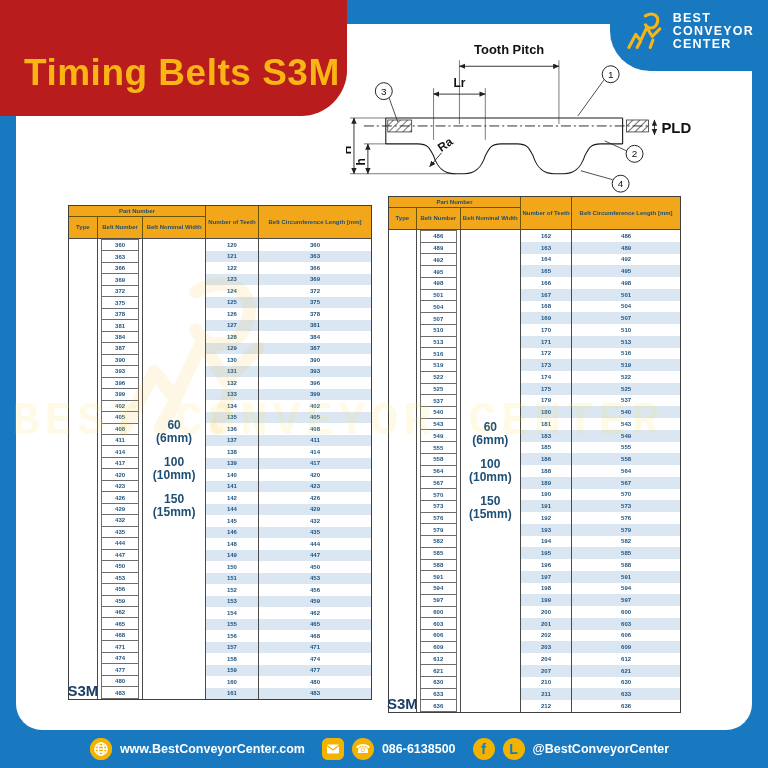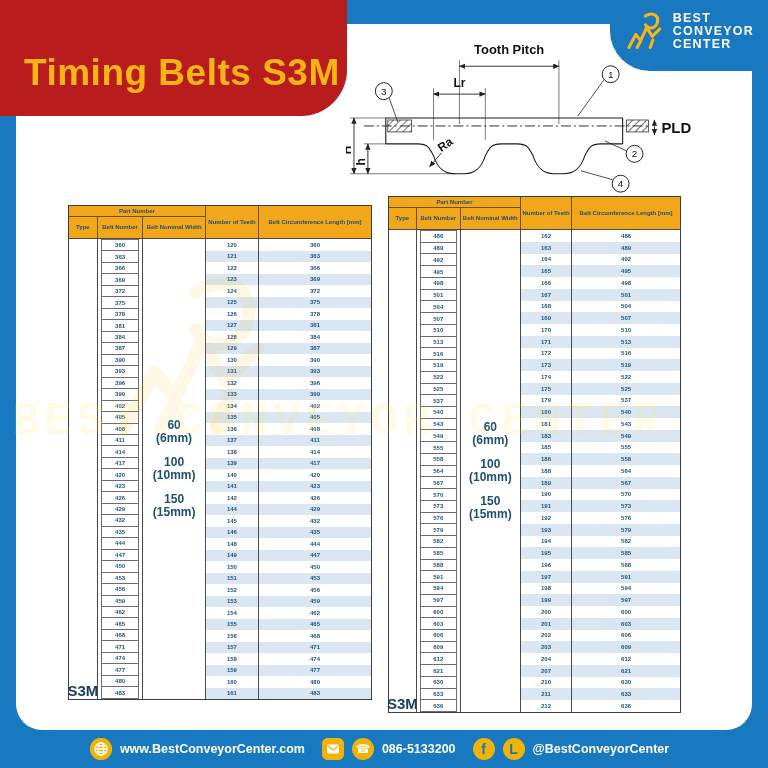--- a/index.html
+++ b/index.html
@@ -492,21 +492,21 @@
     <span class="f-circle sq">
       <svg width="22" height="22" viewBox="0 0 22 22">
         <rect width="22" height="22" rx="6" fill="#F2B200"></rect>
         <rect x="5" y="6.5" width="12" height="9" rx="1" fill="#ffffff"></rect>
         <path d="M5 7.5l6 4.5 6-4.5" stroke="#F2B200" stroke-width="1.2" fill="none"></path>
       </svg>
     </span>
     <span class="f-circle">
         <span class="f-glyph-white">☎</span>
       </span>
-    <span class="f-text">086-5133200</span>
+    <span class="f-text">086-6138500</span>
     <span class="f-circle">
         <span class="f-glyph-blue">f</span>
       </span>
     <span class="f-circle">
         <span class="f-glyph-blue">L</span>
       </span>
     <span class="f-text">@BestConveyorCenter</span>
   </div>
 
 </div>

